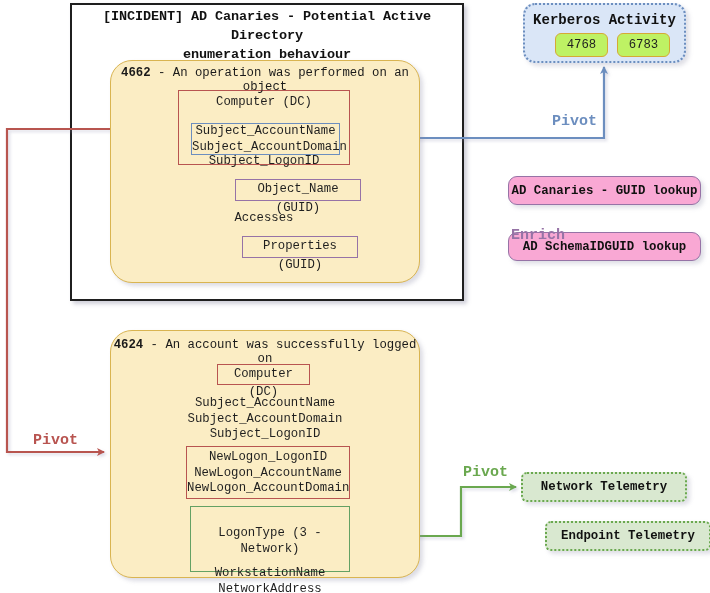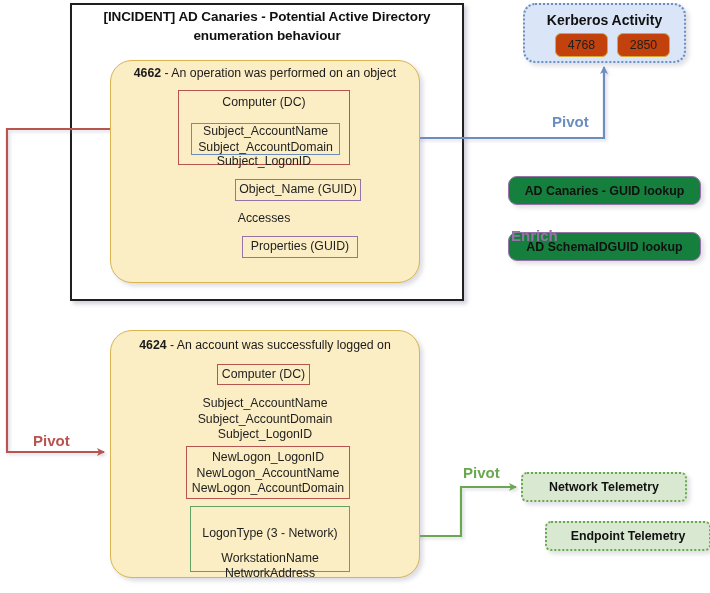--- a/index.html
+++ b/index.html
@@ -11,20 +11,21 @@
   body {
     font-family: "Liberation Sans", sans-serif;
     -webkit-font-smoothing: antialiased;
   }
   #canvas {
     position: relative;
     width: 710px;
     height: 593px;
     background: #ffffff;
     overflow: hidden;
+    font-family: Liberation Mono, monospace;
   }
   .abs { position: absolute; box-sizing: border-box; }
 
   
   .incident-frame {
     left: 70px; top: 3px; width: 394px; height: 298px;
     border: 2px solid #1f1f1f;
     background: #ffffff;
     box-shadow: 3px 3px 4px rgba(120,120,150,0.35);
     z-index: 1;
@@ -97,29 +98,29 @@
     border: 2.5px dotted #6c8ebf;
     border-radius: 12px;
     display: block;
   }
   .kerb-title {
     position: absolute; left: 0; top: 7px; width: 100%;
     text-align: center; font-size: 14px; font-weight: bold; color: #111;
   }
   .kerb-chip {
     position: absolute; top: 28px; width: 51px; height: 22px;
-    background: #c2410c; border: 1.6px solid #d6a935; border-radius: 6px;
+    background: #bef264; border: 1.6px solid #d6a935; border-radius: 6px;
     display: flex; align-items: center; justify-content: center;
     font-size: 12.3px; font-weight: normal; color: #1f1f1f;
   }
   #chip-0 { left: 30px; }
   #chip-1 { left: 92px; }
 
   .node-lookup {
-    background: #15803d;
+    background: #f9a8d4;
     border: 1.5px solid #9673a6;
     border-radius: 9px;
   }
   #lookup-0 { left: 508px; top: 176px; width: 193px; height: 29px; }
   #lookup-1 { left: 508px; top: 232px; width: 193px; height: 29px; }
 
   .node-telemetry {
     background: #d9e8d0;
     border: 2.5px dotted #6aa84f;
     border-radius: 6px;
@@ -245,21 +246,21 @@
   <div class="field-group bordered-green" style="left:190px; top:506px; width:160px; height:66px; padding-top:19px;">
     <div>LogonType (3 - Network)</div>
     <div style="height:9px;"></div>
     <div>WorkstationName</div>
     <div>NetworkAddress</div>
   </div>
 
   <div class="node node-kerberos">
     <div class="kerb-title">Kerberos Activity</div>
     <div class="kerb-chip" id="chip-0">4768</div>
-    <div class="kerb-chip" id="chip-1">2850</div>
+    <div class="kerb-chip" id="chip-1">6783</div>
   </div>
 
   <div class="node node-lookup" id="lookup-0">AD Canaries - GUID lookup</div>
   <div class="node node-lookup" id="lookup-1">AD SchemaIDGUID lookup</div>
 
   <div class="node node-telemetry" id="telemetry-0">Network Telemetry</div>
   <div class="node node-telemetry" id="telemetry-1">Endpoint Telemetry</div>
 
   <div class="edge-label lbl-blue" style="left:552px; top:113px;">Pivot</div>
 

